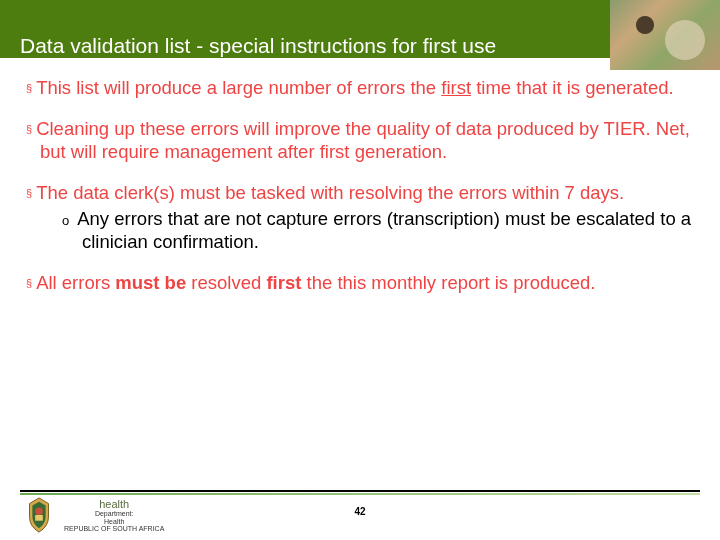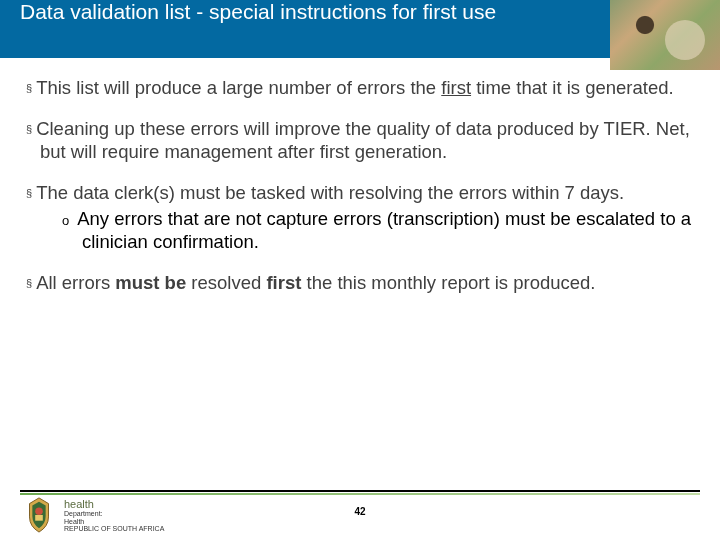--- a/index.html
+++ b/index.html
@@ -7,23 +7,23 @@
     width: 720px;
     height: 540px;
     font-family: Arial, Helvetica, sans-serif;
     background: #ffffff;
     position: relative;
     overflow: hidden;
   }
   .title-bar {
     width: 100%;
     height: 58px;
-    background: #0369a1;
+    background: #4d7c0f;
     display: flex;
-    align-items: flex-start;
+    align-items: flex-end;
     padding-left: 20px;
     padding-right: 0;
     position: relative;
   }
   .title-text {
     color: #ffffff;
     font-size: 21px;
     font-weight: normal;
   }
   .title-img {
@@ -51,21 +51,21 @@
     background: #e8d9c0;
     border-radius: 50%;
     opacity: 0.6;
   }
   .content {
     padding: 18px 26px 0 26px;
   }
   .bullet-item {
     font-size: 18.5px;
     line-height: 1.25;
-    color: #404040;
+    color: #ef4444;
     margin-bottom: 18px;
     padding-left: 14px;
     text-indent: -14px;
   }
   .bullet-item .sq {
     font-size: 11px;
     position: relative;
     top: -2px;
     margin-right: 4px;
   }
@@ -113,20 +113,21 @@
     height: 38px;
   }
   .crest svg { width: 100%; height: 100%; }
   .dept-text {
     position: absolute;
     left: 64px;
     top: 8px;
     font-size: 11px;
     line-height: 1.1;
     color: #5a6b3f;
+    text-align: center;
   }
   .dept-sub {
     font-size: 7px;
     color: #333;
     line-height: 1.1;
   }
   .page-num {
     position: absolute;
     left: 50%;
     transform: translateX(-50%);

